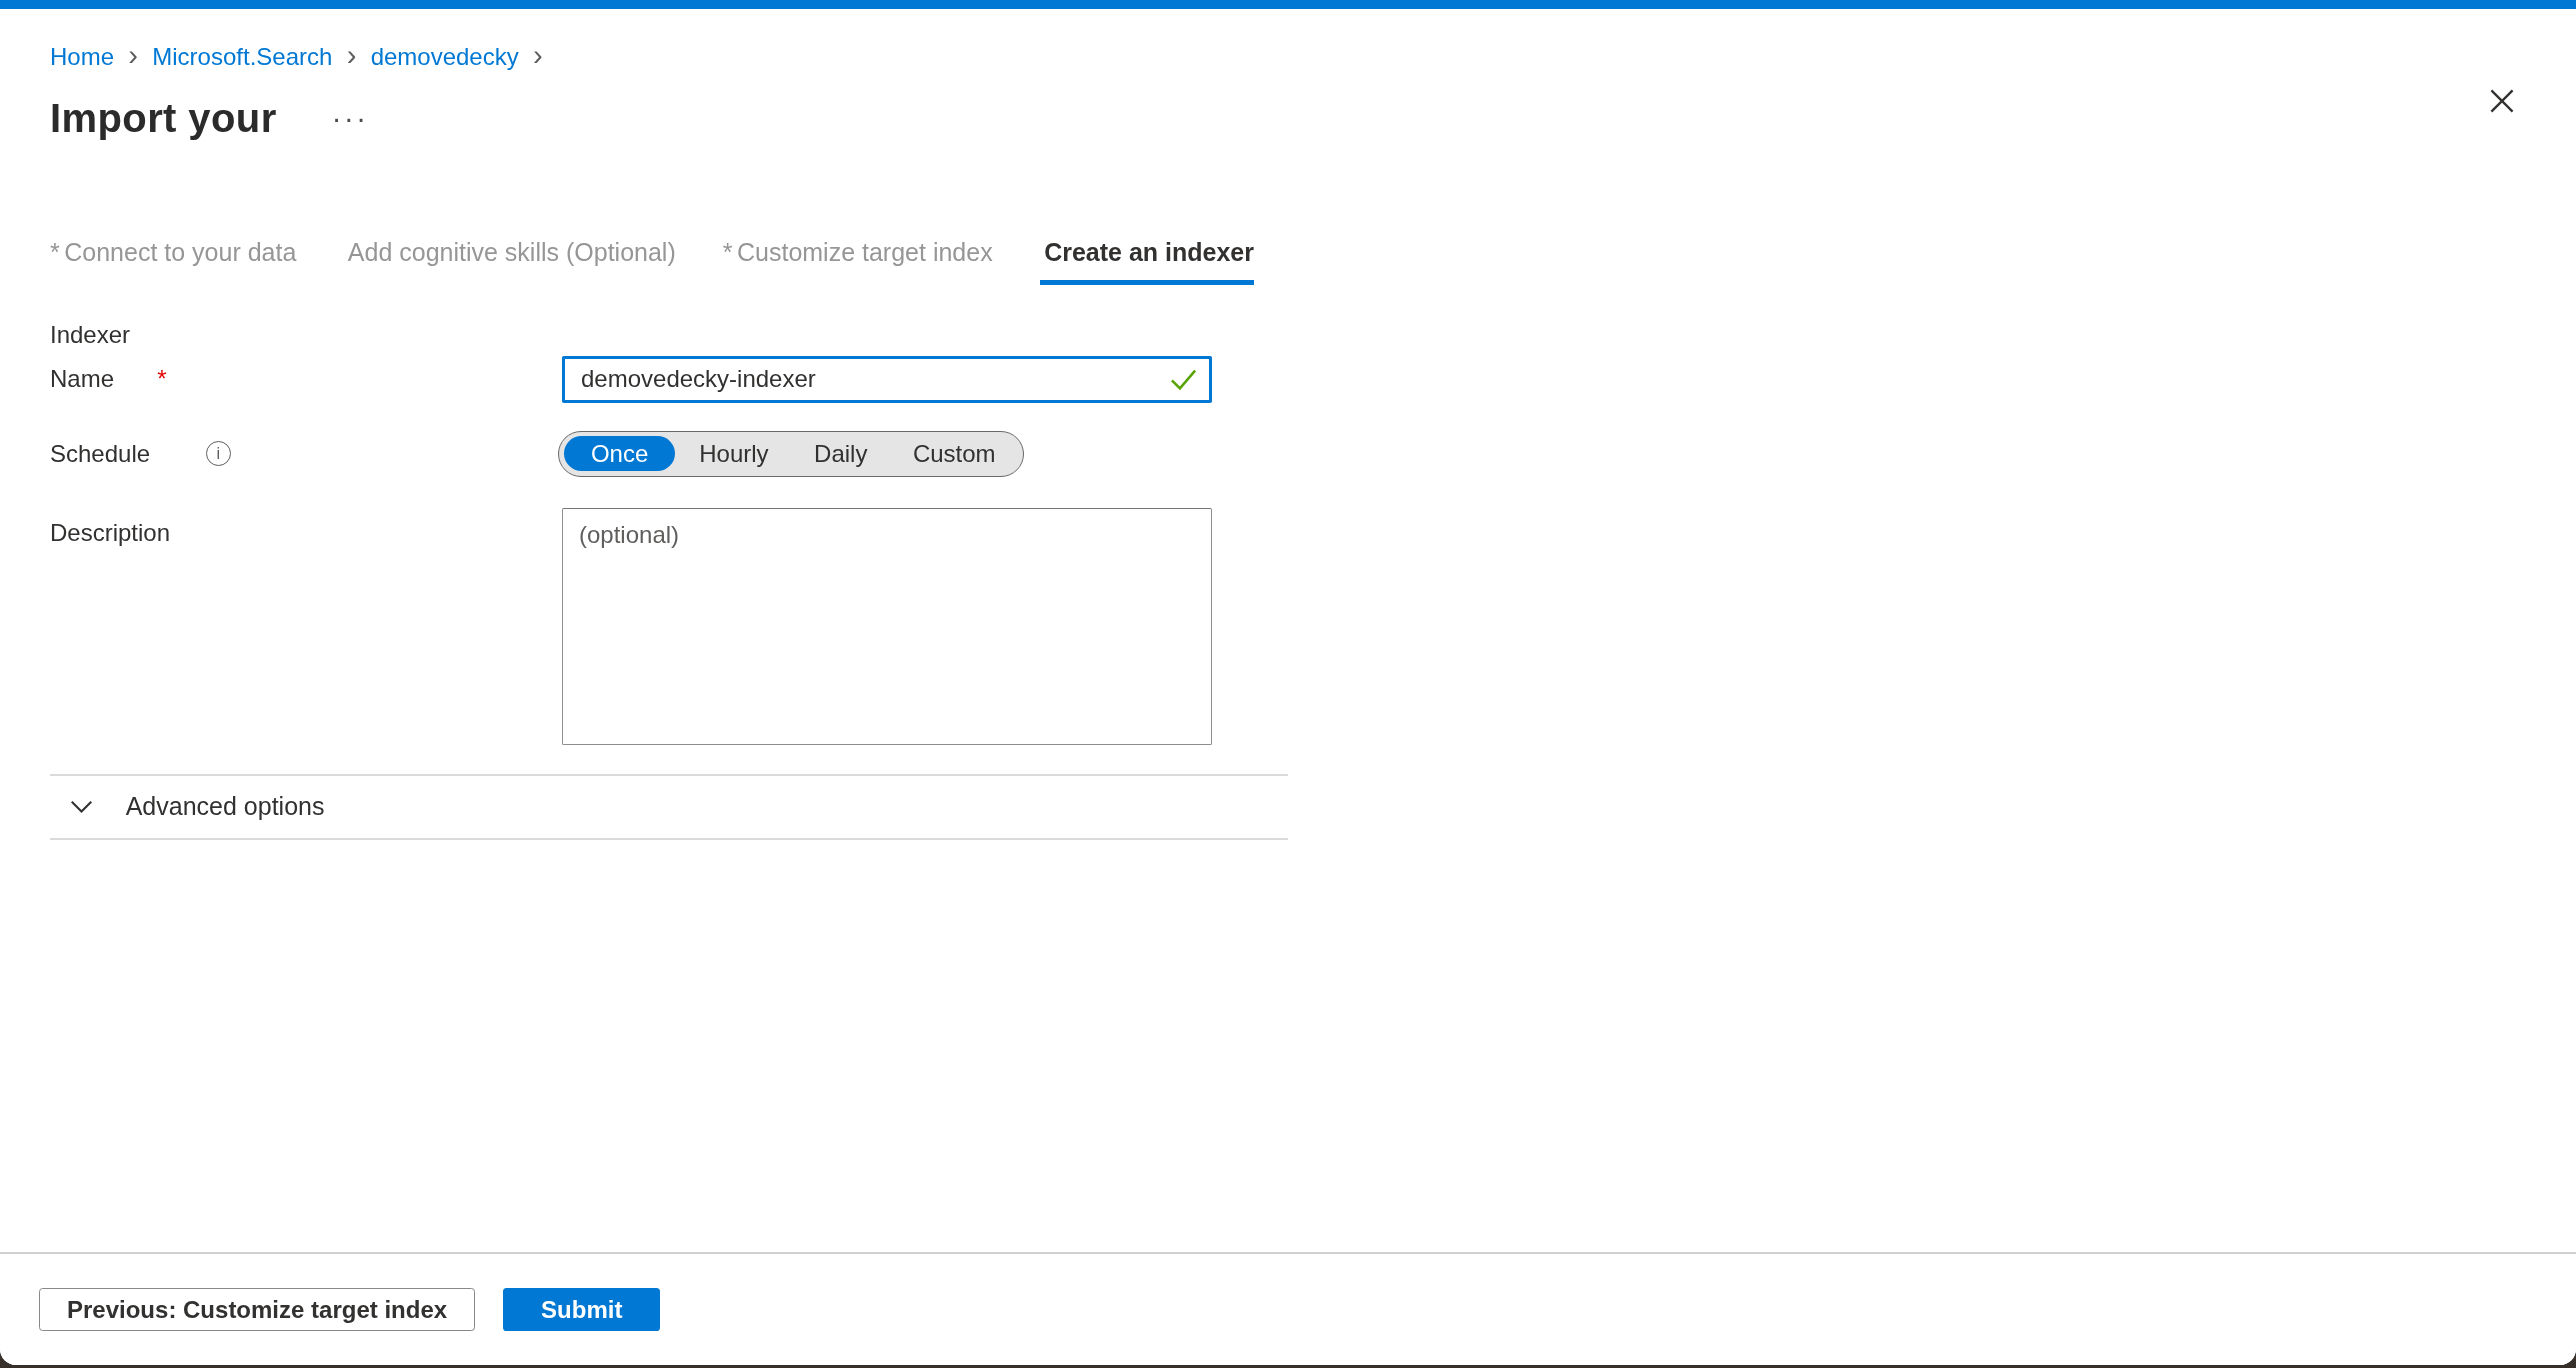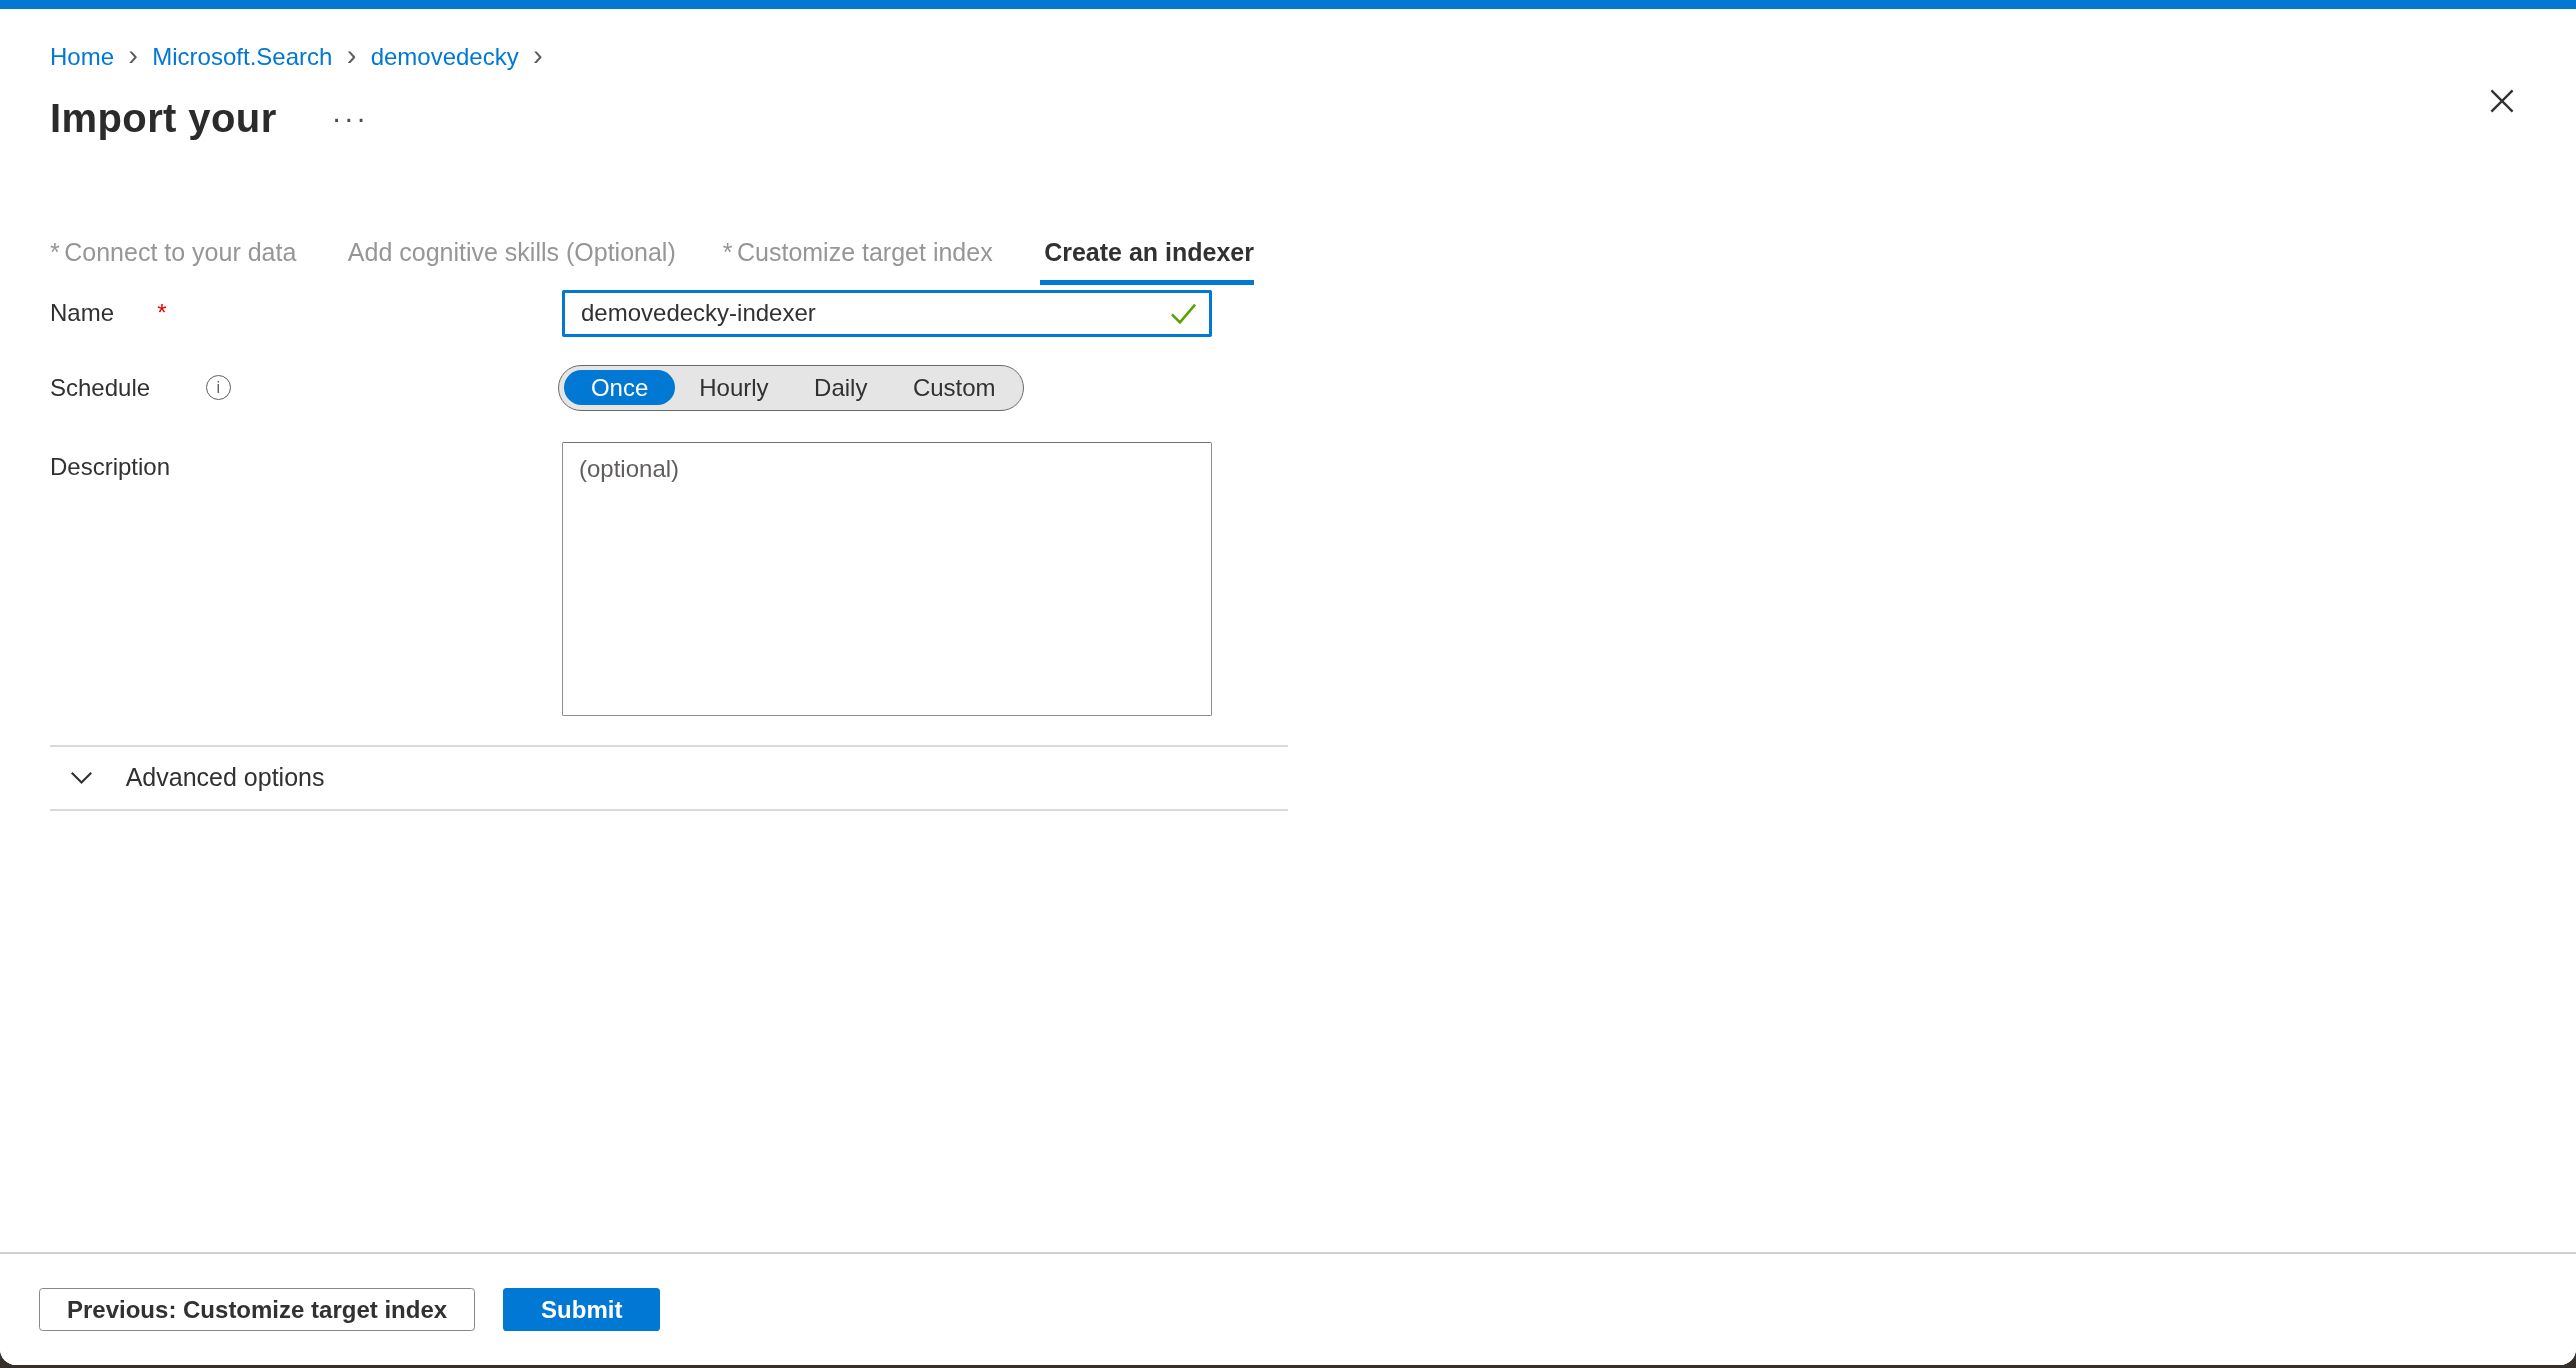--- a/index.html
+++ b/index.html
@@ -66,21 +66,21 @@
     background:#e5e5e5;
   }
   .pill-option{font-size:24px;color:var(--text);padding:0 21.5px;cursor:pointer;white-space:nowrap;}
   .pill-option.selected{
     background:var(--accent);color:#ffffff;
     height:35px;line-height:35px;border-radius:19.7px;padding:0 27px;
   }
   .row-desc{margin-top:31px;align-items:flex-start;}
   .row-desc .form-label{margin-top:10.7px;text-align:center;}
   .desc-textarea{
-    width:650px;height:274px;resize:none;
+    width:650px;height:237px;resize:none;
     border:1.8px solid #8f8d8b;border-top-color:#767472;border-radius:1.8px;
     font-family:inherit;font-size:24px;color:var(--text);
     padding:12.5px 16px;outline:none;
   }
   .desc-textarea::placeholder{color:#605e5c;opacity:1;}
   .divider{width:1238px;height:0;border-top:2.7px solid #dbdad8;margin-top:29px;}
   .advanced-row{
     width:1238px;height:64px;display:flex;align-items:center;
     border-bottom:2.7px solid #dbdad8;cursor:pointer;padding-left:19.7px;gap:15px;
   }
@@ -136,20 +136,21 @@
       <div class="tab">
         <span>*</span>
         <span>Customize target index</span>
       </div>
       <div class="tab active">
         <span></span>
         <span>Create an indexer</span>
       </div>
     </div>
 
+    <div class="section-label">Indexer</div>
 
     <div class="form-row row-name">
       <div class="form-label">
         <span>Name</span>
         <span class="req-red">*</span>
       </div>
       <div class="input-wrap">
         <input class="text-input" type="text" value="demovedecky-indexer" style="">
         <span class="check-icon">
           <svg width="29" height="25" viewBox="0 0 32 28">

